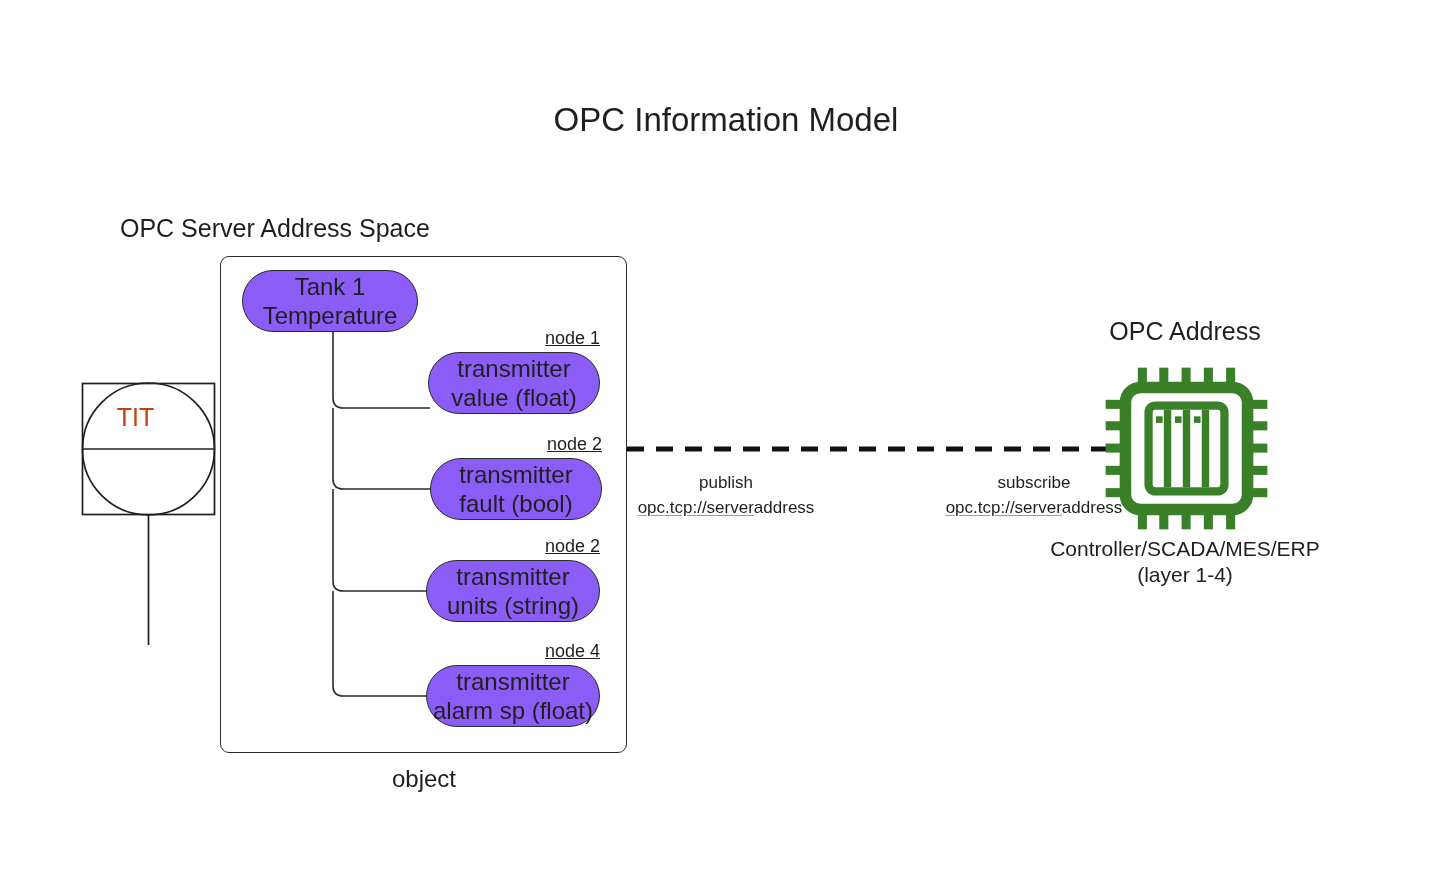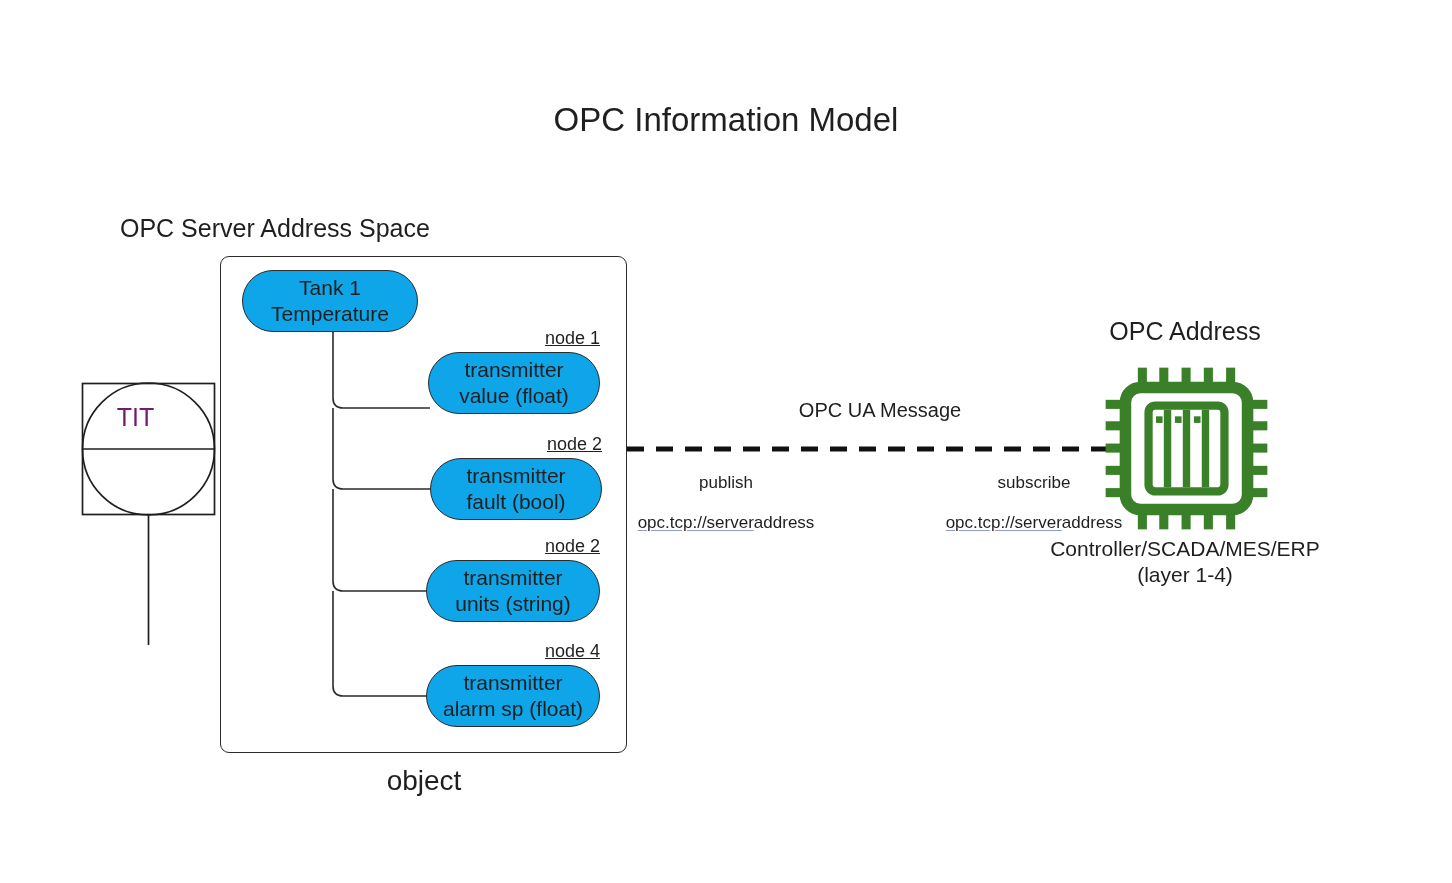--- a/index.html
+++ b/index.html
@@ -43,21 +43,21 @@
     top: 213px;
     width: 680px;
     font-size: 25px;
     text-align: left;
     color: #1f1f1f;
   }
   #object-caption {
     left: 220px;
     top: 764px;
     width: 408px;
-    font-size: 28px;
+    font-size: 24px;
     text-align: center;
     color: #1f1f1f;
   }
   #client-title {
     left: 985px;
     top: 316px;
     width: 400px;
     font-size: 25px;
     text-align: center;
     color: #1f1f1f;
@@ -80,21 +80,21 @@
   }
 
   
   .endpoint {
     position: absolute;
     text-align: center;
     font-size: 17px;
     color: #1f1f1f;
   }
   .endpoint .ep-verb { display: block; }
-  .endpoint .ep-url { display: block; margin-top: 20px; }
+  .endpoint .ep-url { display: block; margin-top: 5px; }
   .ep-url .link {
     text-decoration: underline;
     text-decoration-color: #8f9bd6;
     text-underline-offset: 2px;
   }
   #publish-endpoint { left: 595px; top: 473px; width: 262px; }
   #subscribe-endpoint { left: 903px; top: 473px; width: 262px; }
 
   
   #server-box {
@@ -107,26 +107,26 @@
     box-sizing: border-box;
     background: transparent;
   }
 
   
   .bubble {
     position: absolute;
     box-sizing: border-box;
     border: 1.6px solid #2b2b2b;
     border-radius: 999px;
-    background: #0ea5e9;
+    background: #8b5cf6;
     display: flex;
     align-items: center;
     justify-content: center;
     text-align: center;
-    font-size: 21px;
+    font-size: 24px;
     line-height: 1.22;
     color: #1f1f1f;
     z-index: 3;
   }
   #node-root  { left: 242px; top: 270px; width: 176px; height: 62px; }
   #node-1     { left: 428px; top: 352px; width: 172px; height: 62px; }
   #node-2     { left: 430px; top: 458px; width: 172px; height: 62px; }
   #node-3     { left: 426px; top: 560px; width: 174px; height: 62px; }
   #node-4     { left: 426px; top: 665px; width: 174px; height: 62px; }
 
@@ -169,21 +169,21 @@
     stroke-dasharray: 17 12;
     stroke-linecap: butt;
   }
 
   #tit-label {
     left: 82px;
     top: 402px;
     width: 107px;
     font-size: 25px;
     text-align: center;
-    color: #701a75;
+    color: #c2410c;
     z-index: 3;
   }
 
   
   #client-chip {
     position: absolute;
     left: 1104px;
     top: 366px;
     width: 165px;
     height: 165px;
@@ -231,21 +231,20 @@
   <div class="bubble" id="node-2">transmitter<br>fault (bool)</div>
 
   <div class="txt node-tag" id="node-3-tag">node 2</div>
   <div class="bubble" id="node-3">transmitter<br>units (string)</div>
 
   <div class="txt node-tag" id="node-4-tag">node 4</div>
   <div class="bubble" id="node-4">transmitter<br>alarm sp (float)</div>
 
   <div class="txt" id="object-caption">object</div>
 
-  <div class="txt" id="message-label">OPC UA Message</div>
 
   <div class="endpoint" id="publish-endpoint">
     <span class="ep-verb">publish</span>
     <span class="ep-url"><span class="link">opc.tcp://server</span><span>address</span></span>
   </div>
 
   <div class="endpoint" id="subscribe-endpoint">
     <span class="ep-verb">subscribe</span>
     <span class="ep-url"><span class="link">opc.tcp://server</span><span>address</span></span>
   </div>

